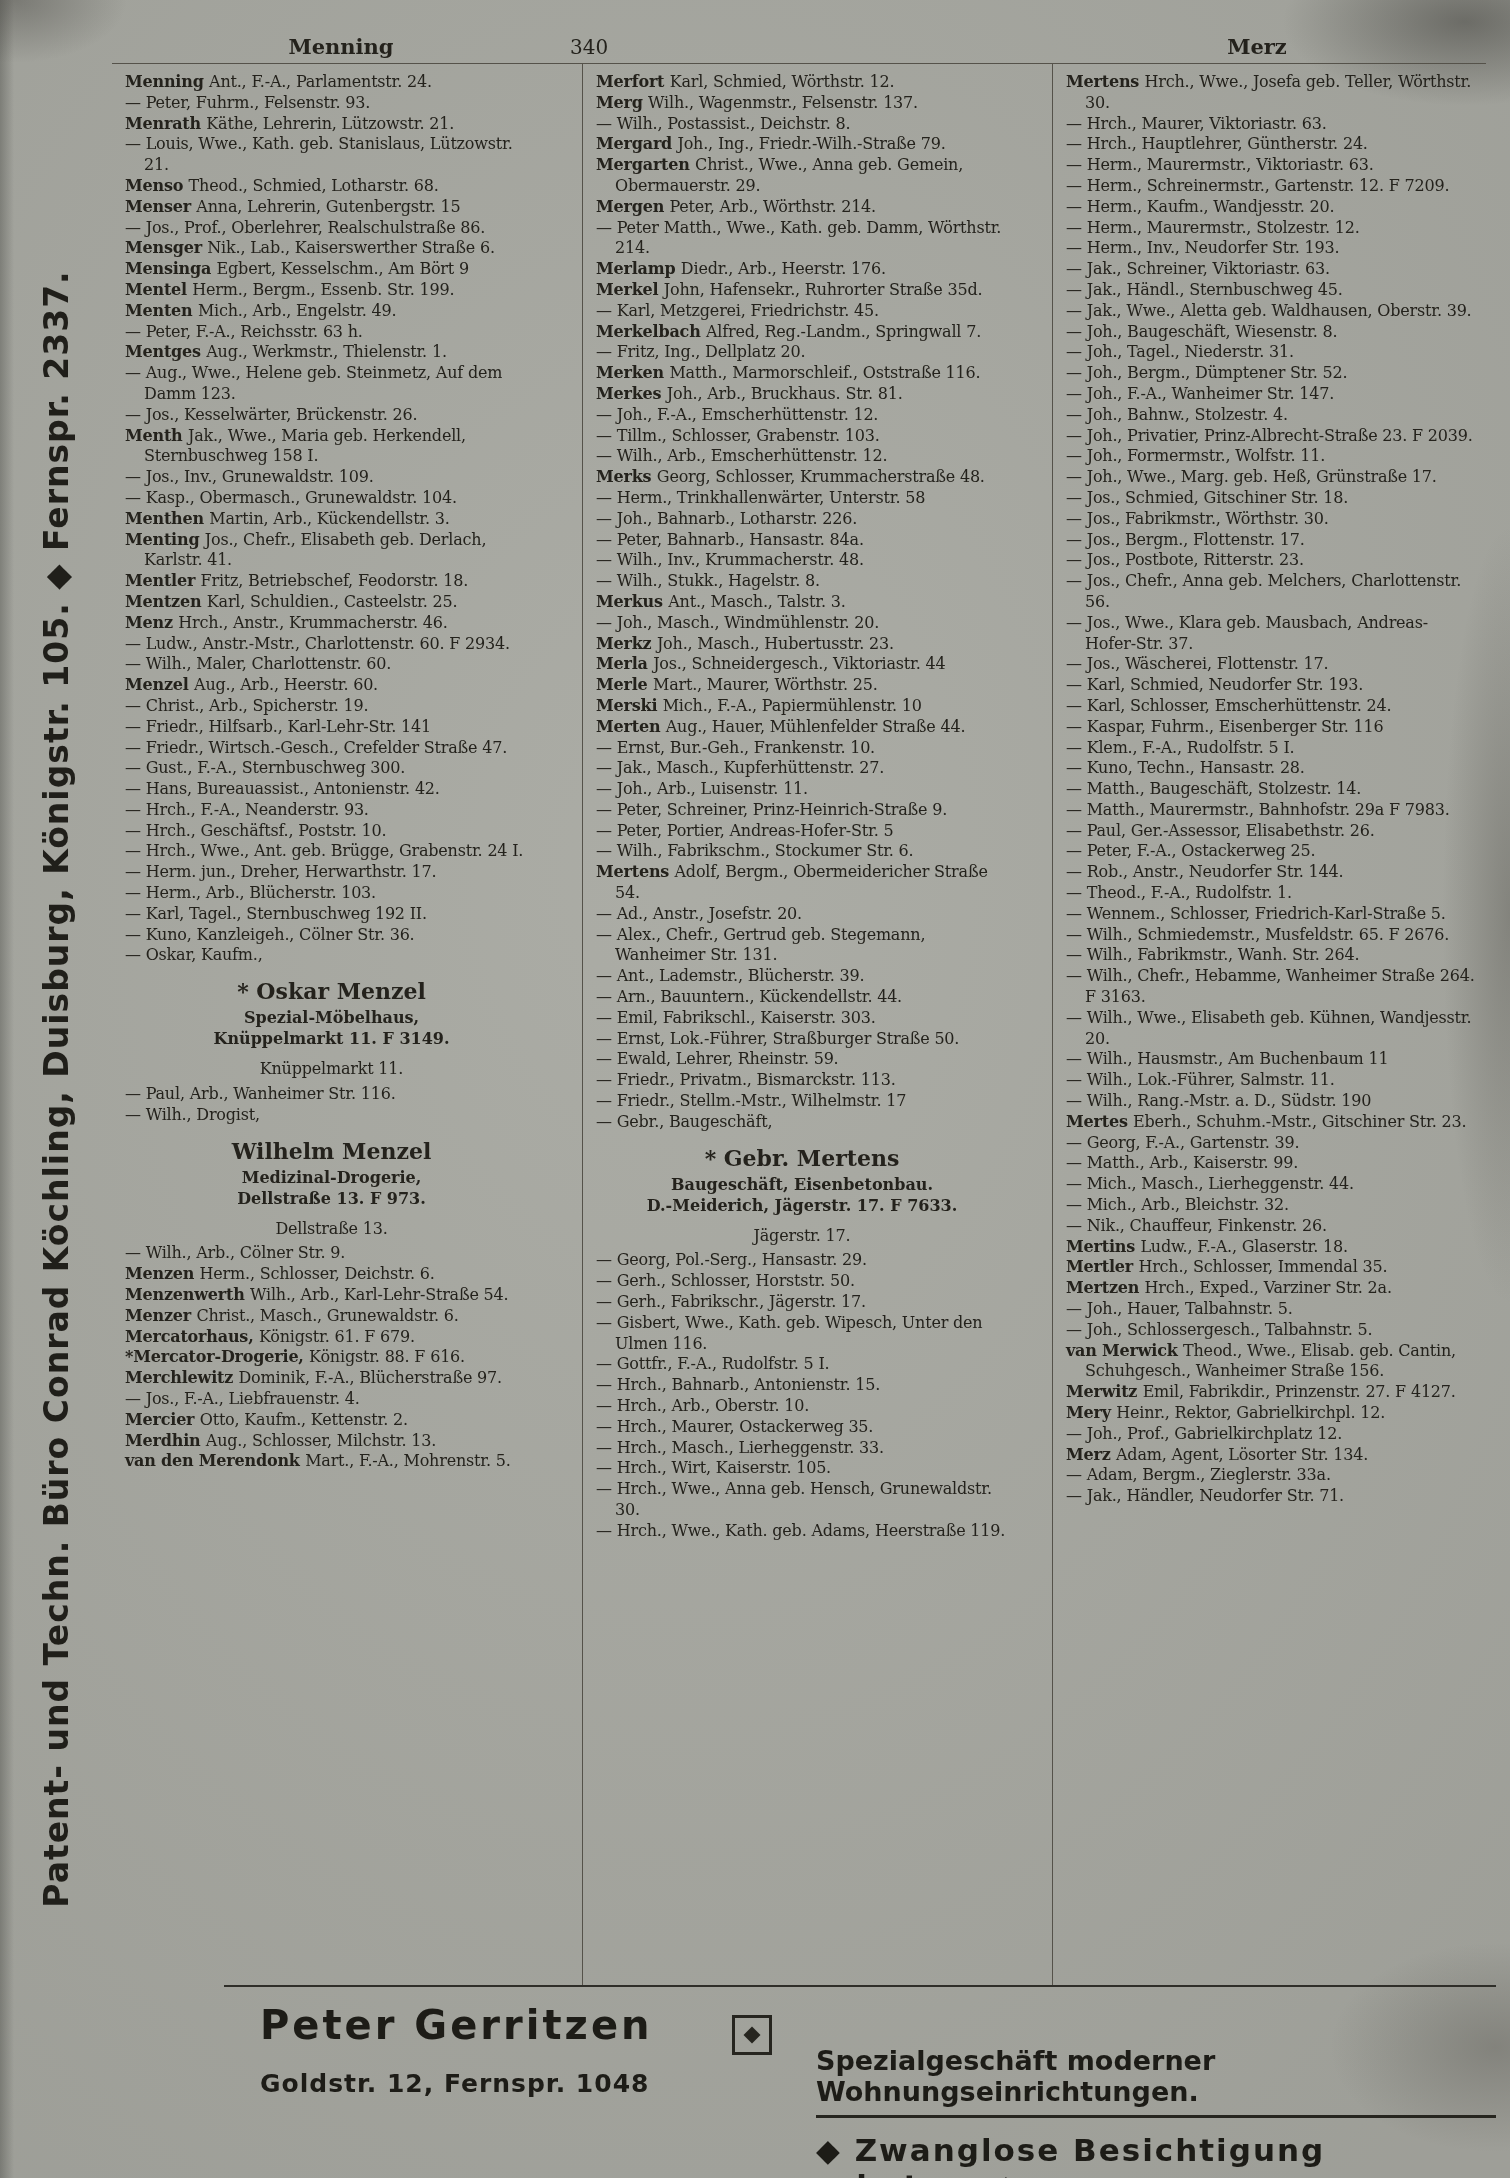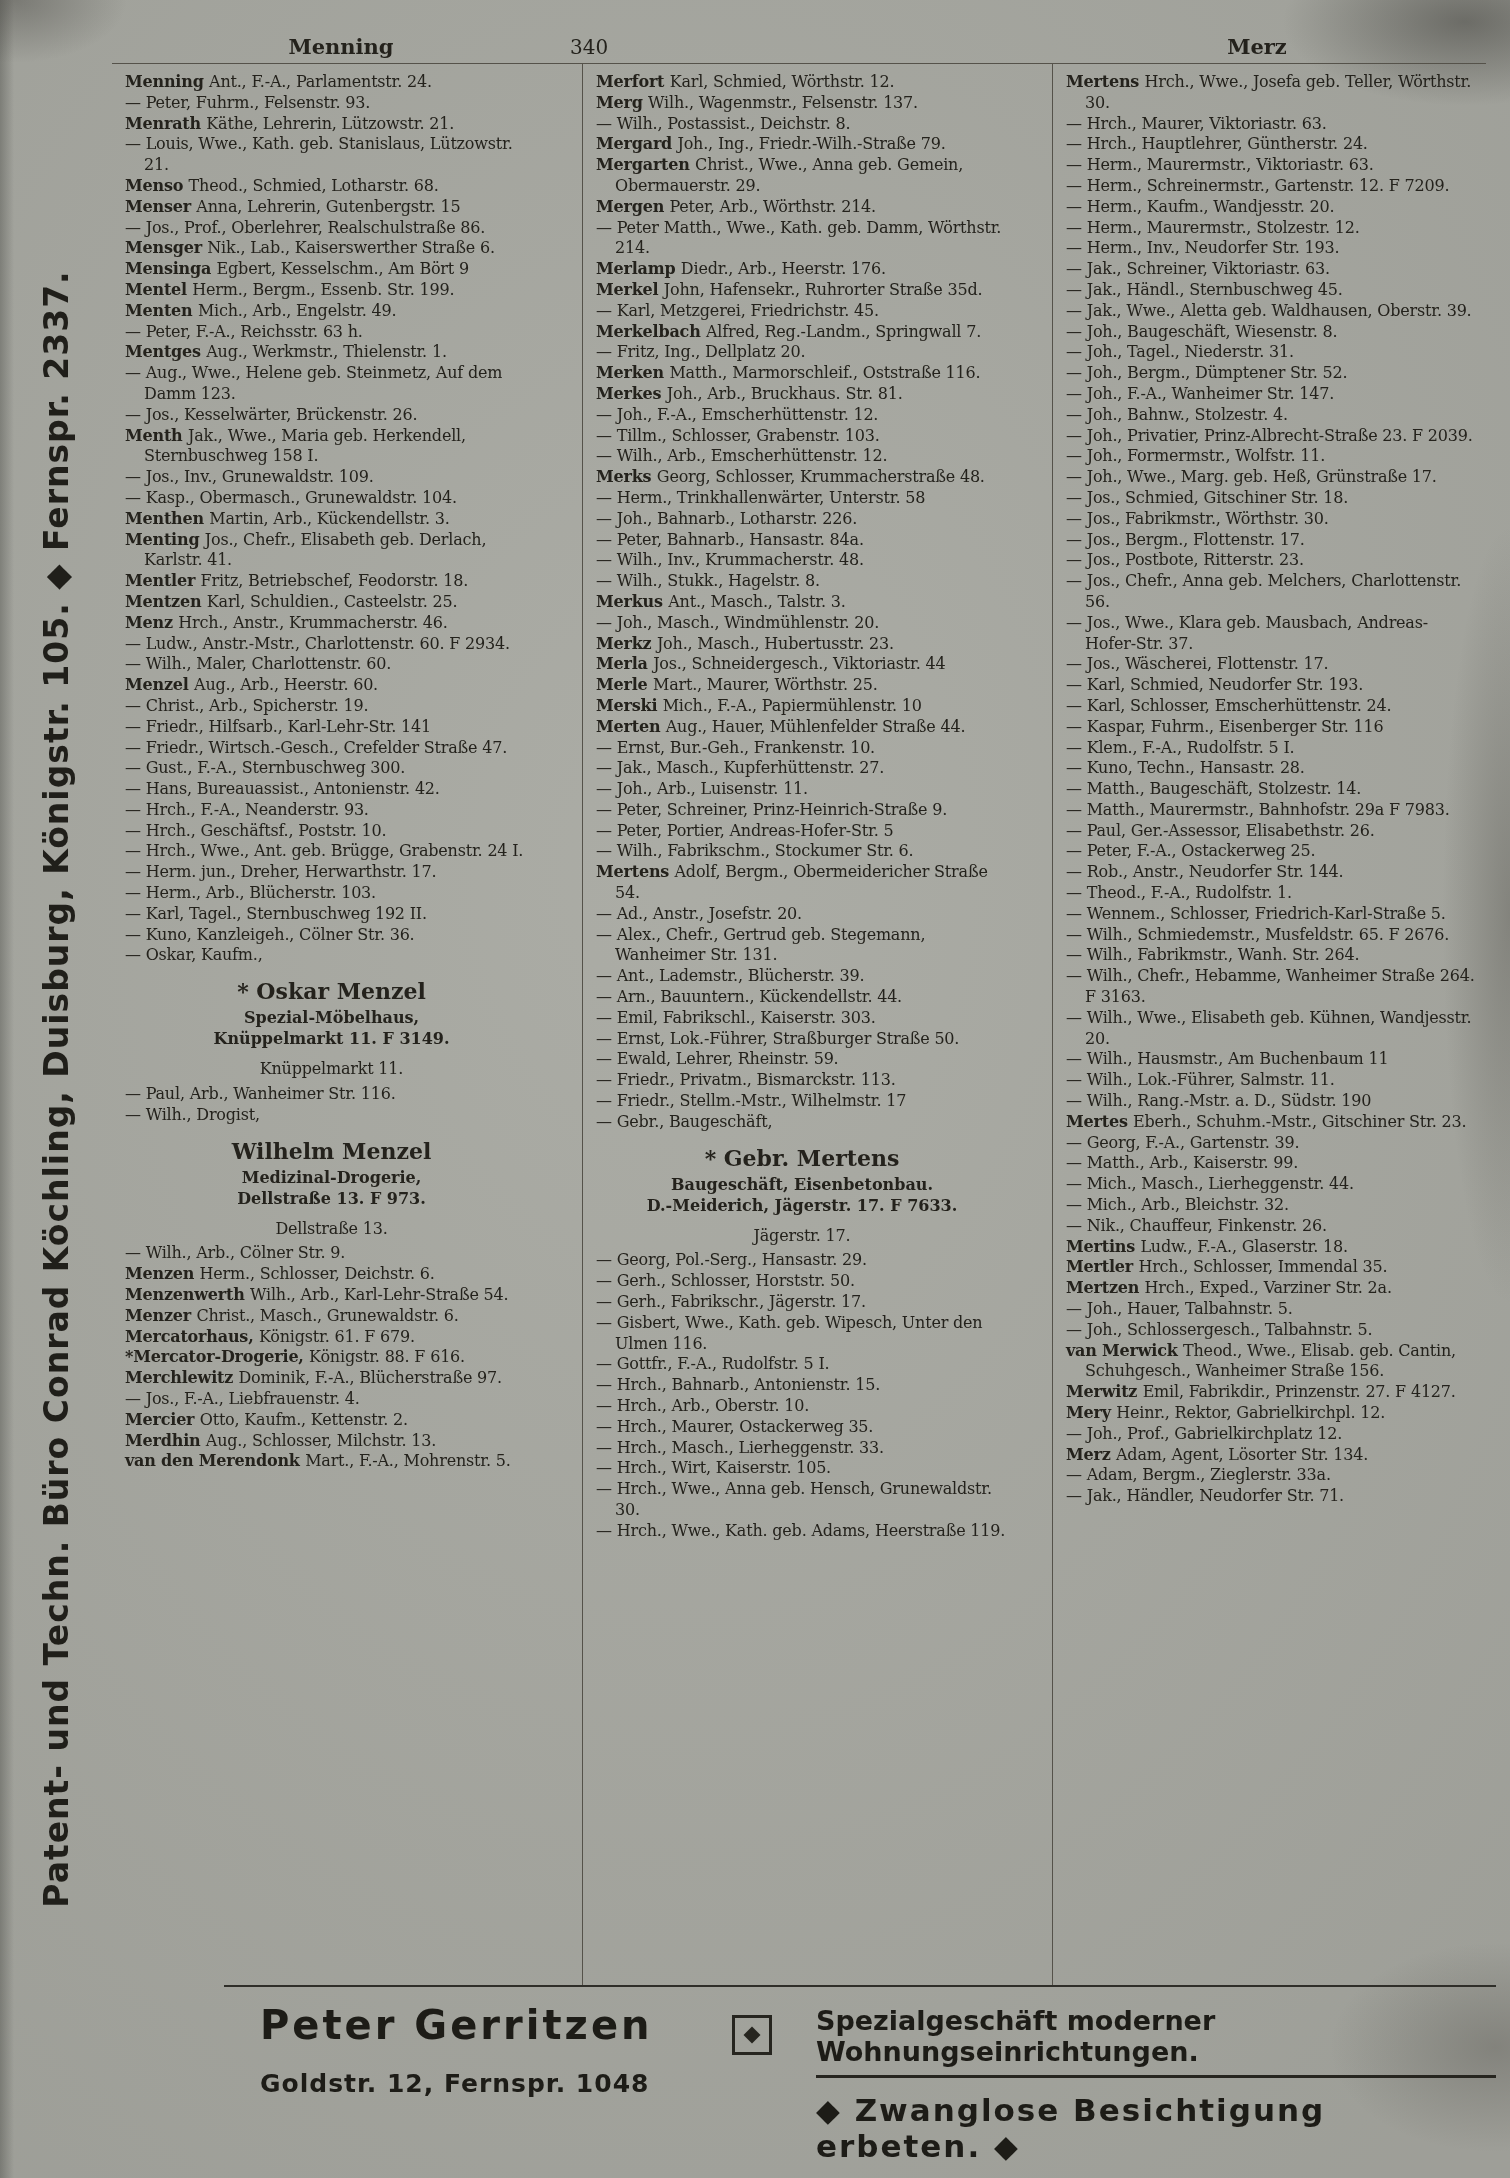--- a/index.html
+++ b/index.html
@@ -60,21 +60,21 @@
   .fl-title{font-weight:bold;font-size:40px;letter-spacing:3px;line-height:44px;}
   .fl-sub{font-weight:bold;font-size:25px;letter-spacing:1px;margin-top:22px;}
   .fl-logo{
     width:34px;height:34px;border:3px solid #26251f;margin:12px 26px 0 10px;
     display:flex;align-items:center;justify-content:center;flex:0 0 auto;
   }
   .fl-logo .dot{width:12px;height:12px;background:#26251f;transform:rotate(45deg);}
   .footer-right{flex:1;padding-left:18px;padding-top:2px;}
   .fr-line1{
     display:inline-block;font-weight:bold;font-size:27px;letter-spacing:0px;
-    border-bottom:3px solid #26251f;padding-bottom:8px;
+    border-bottom:3px solid #26251f;padding-bottom:8px;margin-top:40px;
   }
   .fr-line2{font-weight:bold;font-size:31px;letter-spacing:2px;margin-top:14px;}
 </style>
 </head>
 <body>
 
 <div class="page">
 
   <div class="sidebar">
     <div class="sidebar-text">Patent- und Techn. Büro Conrad Köchling, Duisburg, Königstr. 105. ◆ Fernspr. 2337.</div>

